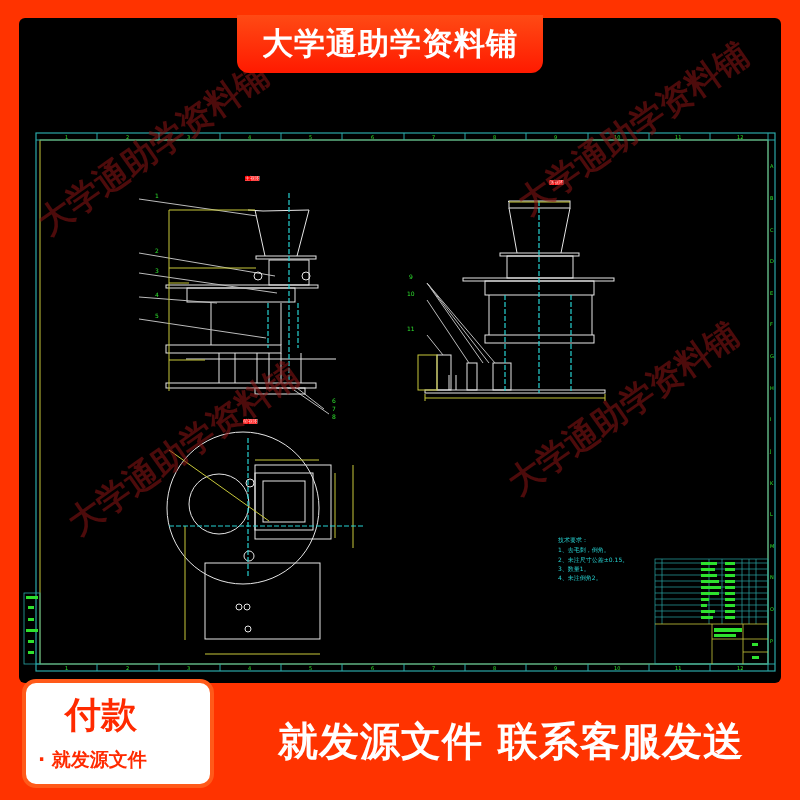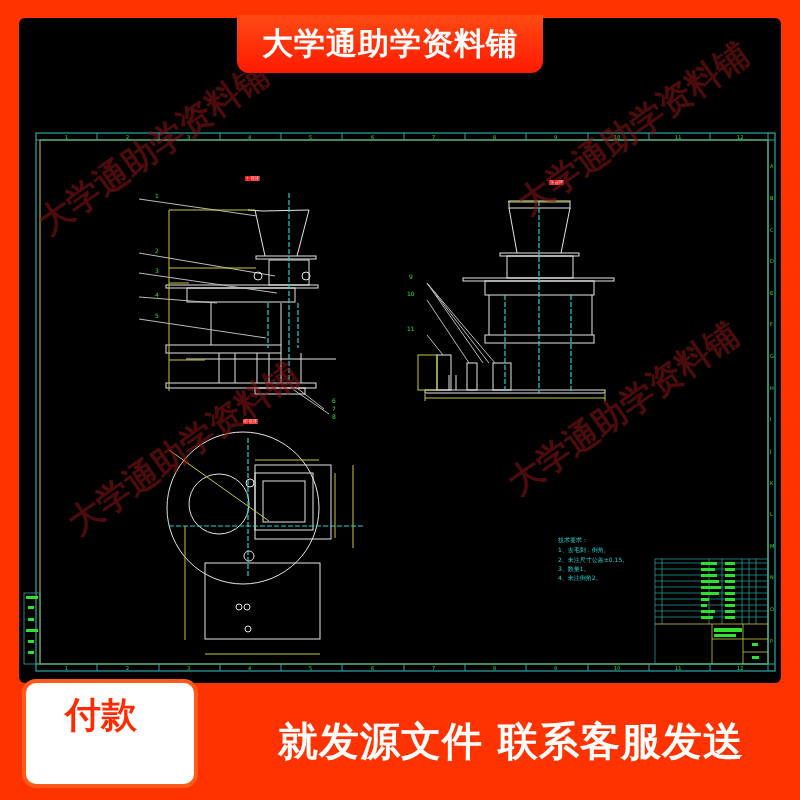--- a/index.html
+++ b/index.html
@@ -2,21 +2,21 @@
 <html><head>
 <meta charset="utf-8">
 <style>
   html,body{margin:0;padding:0;}
   body{width:800px;height:800px;background:#ff3300;position:relative;overflow:hidden;font-family:"DejaVu Sans",sans-serif;}
   .viewport{position:absolute;left:19px;top:18px;width:762px;height:665px;background:#000;border-radius:6px;overflow:hidden;}
   .banner{position:absolute;left:237px;top:15px;width:306px;height:58px;background:linear-gradient(#ff4a14,#ff1a00);border-radius:0 0 12px 12px;display:flex;align-items:center;justify-content:center;}
   .banner-text{color:#fff;font-weight:bold;font-size:31px;letter-spacing:1px;font-family:"DejaVu Sans",sans-serif;}
   .cad{position:absolute;left:0;top:0;}
   .watermark{position:absolute;color:rgba(140,20,20,0.55);font-size:34px;font-weight:bold;white-space:nowrap;transform:rotate(-35deg);transform-origin:left top;pointer-events:none;}
-  .pay-card{position:absolute;left:22px;top:679px;width:176px;height:109px;background:#fff;border:4px solid #ff5a1a;border-radius:14px;box-sizing:border-box;}
+  .pay-card{position:absolute;left:22px;top:679px;width:192px;height:109px;background:#fff;border:4px solid #ff5a1a;border-radius:14px;box-sizing:border-box;}
   .pay-card:after{content:"";position:absolute;}
   .pay-title{position:absolute;left:0;width:150px;top:8px;text-align:center;color:#ff2a00;font-size:36px;font-weight:bold;}
   .pay-sub{position:absolute;left:12px;top:64px;color:#ff2a00;font-size:19px;font-weight:bold;}
   .msg{position:absolute;left:278px;top:714px;color:#fff;font-size:40px;font-weight:bold;letter-spacing:1px;white-space:nowrap;}
 </style>
 </head>
 <body>
 
 <div class="viewport">
   <svg class="cad" width="762" height="665" viewBox="0 0 762 665">
@@ -304,15 +304,16 @@
   <div class="watermark" style="left:40px;top:490px;">大学通助学资料铺</div>
   <div class="watermark" style="left:480px;top:450px;">大学通助学资料铺</div>
 </div>
 
 <div class="banner">
   <span class="banner-text">大学通助学资料铺</span>
 </div>
 
 <div class="pay-card">
   <div class="pay-title">付款</div>
+  <div class="pay-sub">· 就发源文件</div>
 </div>
 
 <div class="msg">就发源文件  联系客服发送</div>
 
 </body></html>

